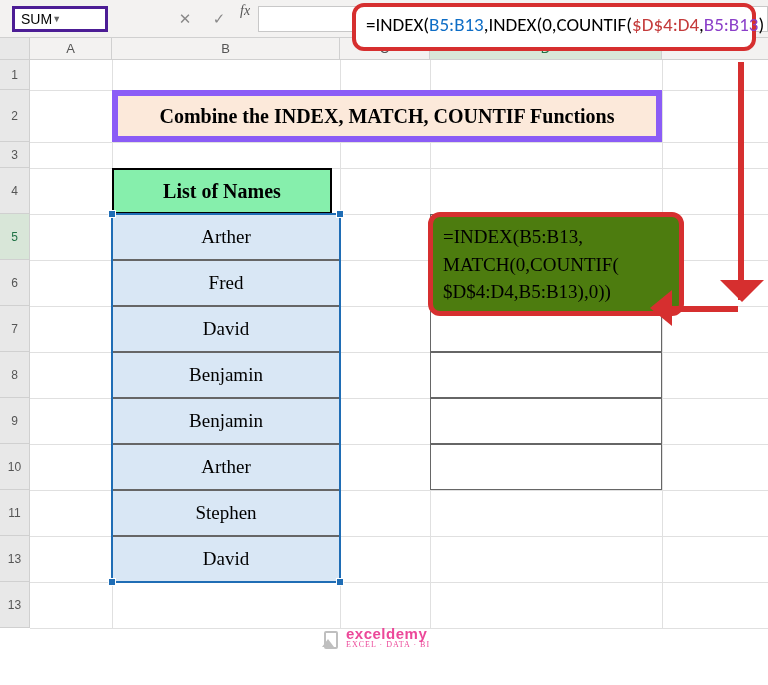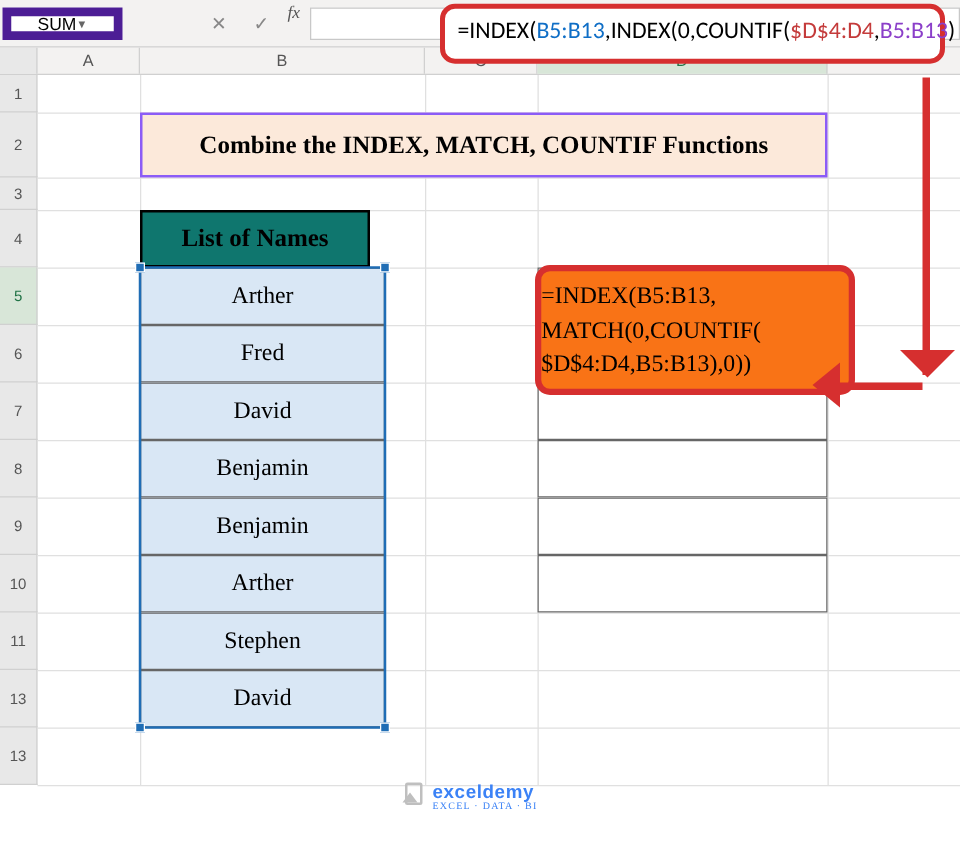--- a/index.html
+++ b/index.html
@@ -17,28 +17,28 @@
     align-items: center;
     height: 38px;
     background: #f3f2f1;
     border-bottom: 1px solid #d0d0d0;
     position: relative;
     z-index: 5;
   }
   .name-box {
     width: 96px;
     height: 26px;
-    margin-left: 2px;
+    margin-left: 12px;
     background: #fff;
-    border: 7px solid #4c1d95;
+    border: 3px solid #4c1d95;
     display: flex;
     align-items: center;
     padding: 0 6px;
     font-size: 14px;
-    justify-content: center;
+    justify-content: flex-start;
   }
   .name-box .dd { font-size: 9px; color: #666; }
   .fb-btn {
     width: 34px;
     height: 26px;
     display: flex;
     align-items: center;
     justify-content: center;
     color: #666;
     font-size: 15px;
@@ -159,71 +159,71 @@
   .gridline-v { position:absolute; top:0; bottom:0; width:1px; background:#e0e0e0; }
   .gridline-h { position:absolute; left:0; right:0; height:1px; background:#e0e0e0; }
 
   .title-cell {
     position: absolute;
     left: 82px;
     top: 30px;
     width: 550px;
     height: 52px;
     background: #fce9da;
-    border: 2px solid #8b5cf6;
+    border: 6px solid #8b5cf6;
     display:flex; align-items:center; justify-content:center;
     font-family: "Times New Roman", serif;
     font-weight: bold;
     font-size: 20px;
     color:#000;
   }
 
   .list-header, .uniq-header {
     position:absolute;
     height:46px;
     display:flex; align-items:center; justify-content:center;
     font-family:"Times New Roman", serif;
     font-weight:bold;
     font-size:20px;
     border:2px solid #000;
   }
-  .list-header { left:82px; top:108px; width:184px; background:#0f766e; }
+  .list-header { left:82px; top:108px; width:220px; background:#86efac; }
   .uniq-header { left:400px; top:108px; width:232px; background:#e3dced; }
 
   .list-body {
-    position:absolute; left:82px; top:154px; width:196px;
+    position:absolute; left:82px; top:154px; width:228px;
   }
   .list-body .cell {
     height:46px; background:#d9e7f5; border:1px solid #666;
     display:flex; align-items:center; justify-content:center;
     font-family:"Times New Roman", serif; font-size:19px;
   }
   .list-body { outline:2px solid #1f6db5; outline-offset:-1px; }
   .sel-handle {
     position:absolute; width:8px; height:8px; background:#1f6db5; border:1px solid #fff;
   }
 
   .uniq-body {
     position:absolute; left:400px; top:154px; width:232px;
   }
   .uniq-body .ucell {
     height:46px; border:1px solid #666; background:#fff;
   }
   .uniq-edit {
     position:absolute; left:398px; top:152px; width:256px; height:104px;
-    background:#f97316; border:5px solid #d62f2f; border-radius:12px;
-    padding:6px 0;
+    background:#4d7c0f; border:5px solid #d62f2f; border-radius:12px;
+    padding:6px 10px;
     font-family:"Times New Roman", serif; font-size:19px; line-height:1.45;
     z-index:8;
   }
 
   .watermark {
     position:absolute; left:292px; top:566px;
-    display:flex; align-items:flex-start; gap:6px;
-    color:#3b82f6; font-size:13px;
+    display:flex; align-items:flex-end; gap:6px;
+    color:#ec4899; font-size:13px;
     z-index:2;
   }
   .wm-icon {
     width:18px; height:18px; position:relative;
   }
   .wm-icon::before {
     content:""; position:absolute; left:2px; top:0; width:10px; height:14px;
     border:2px solid #bfbfbf; border-radius:2px;
   }
   .wm-icon::after {

